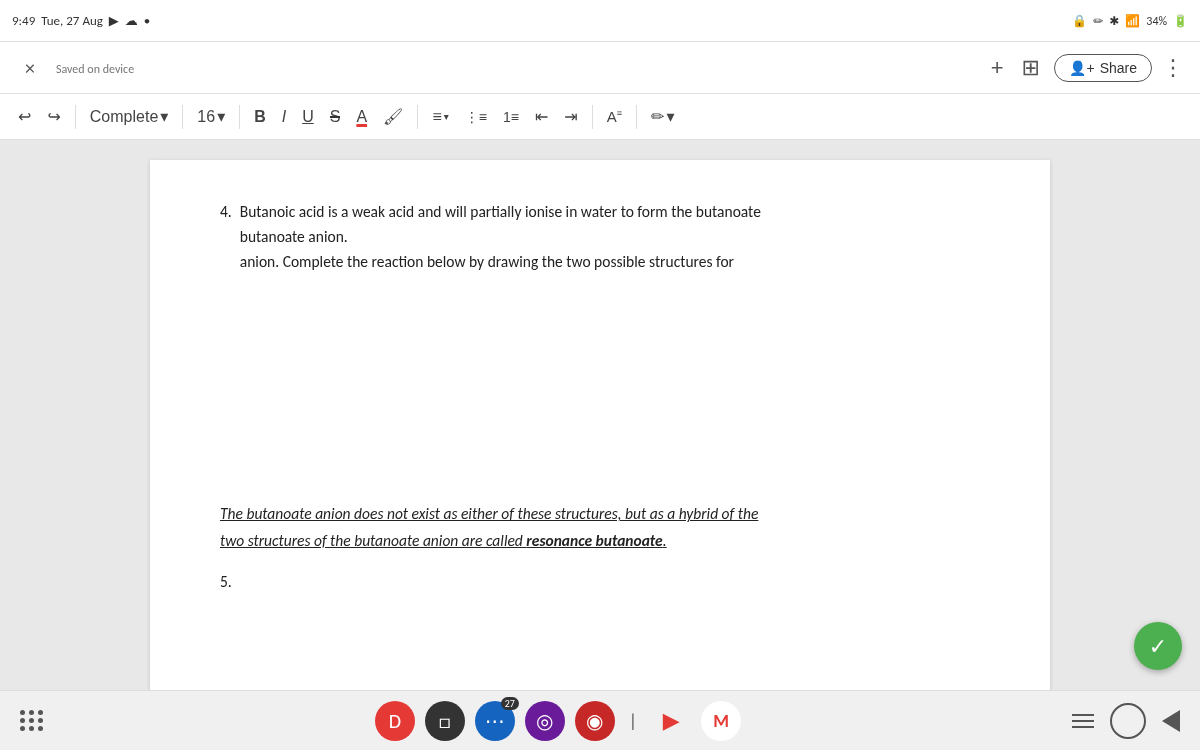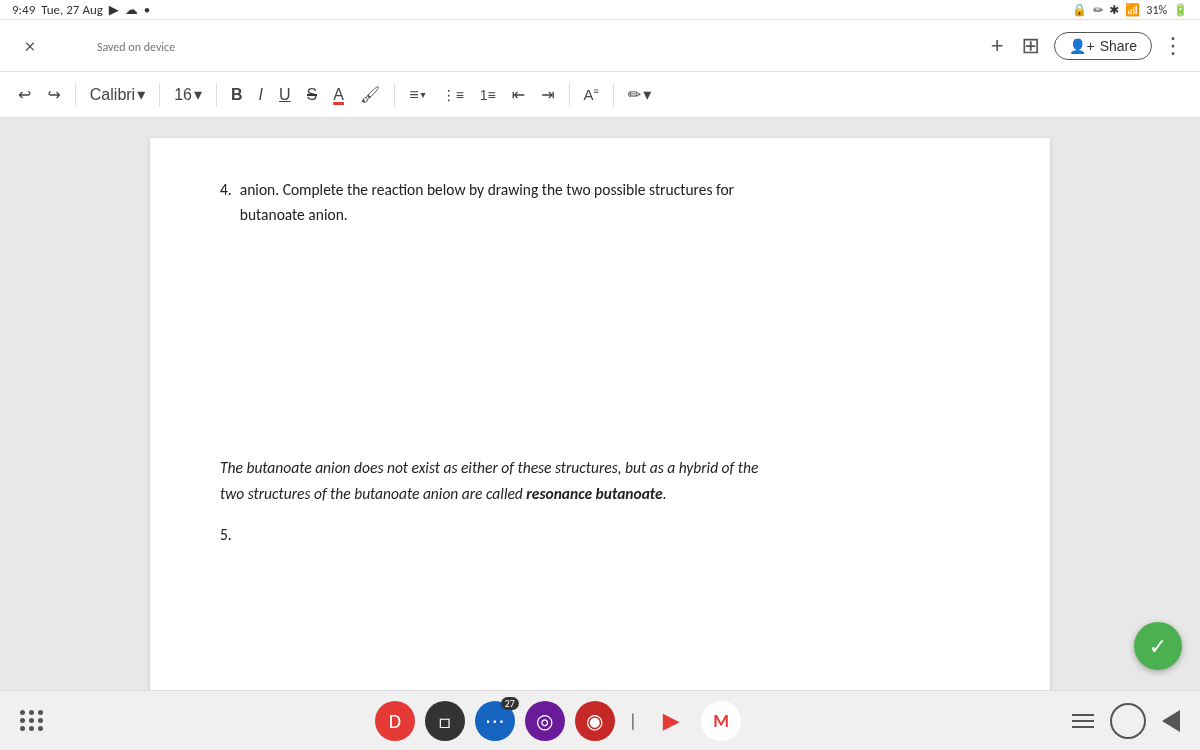--- a/index.html
+++ b/index.html
@@ -16,21 +16,21 @@
     
     .status-bar {
       background: #fff;
       display: flex;
       align-items: center;
       justify-content: space-between;
       padding: 4px 12px;
       font-size: 13px;
       color: #333;
       border-bottom: 1px solid #e0e0e0;
-      height: 20px;
+      height: 42px;
     }
     .status-left { display: flex; align-items: center; gap: 6px; }
     .status-right { display: flex; align-items: center; gap: 6px; font-size: 12px; }
 
     
     .title-bar {
       background: #fff;
       display: flex;
       align-items: center;
       padding: 6px 16px;
@@ -40,21 +40,21 @@
     }
     .title-bar-close {
       font-size: 20px;
       color: #555;
       cursor: pointer;
       width: 28px;
       text-align: center;
     }
     .title-info { flex: 1; }
     .title-info h2 { font-size: 16px; font-weight: 500; color: #222; }
-    .title-info span { font-size: 12px; color: #777; margin-left: 41px; }
+    .title-info span { font-size: 12px; color: #777; }
     .title-actions { display: flex; align-items: center; gap: 10px; }
     .btn-icon {
       background: none;
       border: none;
       font-size: 22px;
       color: #555;
       cursor: pointer;
       padding: 4px;
     }
     .btn-share {
@@ -123,21 +123,21 @@
       color: #222;
     }
 
     .blank-space { height: 220px; }
 
     .italic-block {
       font-style: italic;
       margin-bottom: 16px;
       font-size: 15.5px;
     }
-    .italic-block p { margin-bottom: 2px; }
+    .italic-block p { margin-bottom: 2px; text-decoration: underline; }
 
     
     .bottom-nav {
       background: #f0f0f0;
       height: 60px;
       display: flex;
       align-items: center;
       justify-content: space-between;
       padding: 0 20px;
       border-top: 1px solid #ddd;
@@ -228,21 +228,21 @@
     <span>Tue, 27 Aug</span>
     <span>▶</span>
     <span>☁</span>
     <span>•</span>
   </div>
   <div class="status-right">
     <span>🔒</span>
     <span>✏</span>
     <span>✱</span>
     <span>📶</span>
-    <span>31%</span>
+    <span>34%</span>
     <span>🔋</span>
   </div>
 </div>
 
 <div class="title-bar">
   <span class="title-bar-close">×</span>
   <div class="title-info">
     <span>Saved on device</span>
   </div>
   <div class="title-actions">
@@ -254,21 +254,21 @@
     </button>
     <span class="btn-more">⋮</span>
   </div>
 </div>
 
 <div class="toolbar">
   <button class="toolbar-btn">↩</button>
   <button class="toolbar-btn">↪</button>
   <div class="toolbar-divider"></div>
   <button class="toolbar-btn">
-    <span>Calibri</span>
+    <span>Complete</span>
     <span>▾</span>
   </button>
   <div class="toolbar-divider"></div>
   <button class="toolbar-btn">
     <span>16</span>
     <span>▾</span>
   </button>
   <div class="toolbar-divider"></div>
   <button class="toolbar-btn toolbar-bold">B</button>
   <button class="toolbar-btn toolbar-italic">I</button>
@@ -305,22 +305,23 @@
     <span>▾</span>
   </button>
 </div>
 
 <div class="doc-area">
   <div class="page">
 
     <div style="display:flex; gap:8px; margin-bottom:8px;">
       <span>4.</span>
       <div>
+        <p>Butanoic acid is a weak acid and will partially ionise in water to form the butanoate</p>
+        <p>butanoate anion.</p>
         <p>anion. Complete the reaction below by drawing the two possible structures for</p>
-        <p>butanoate anion.</p>
       </div>
     </div>
 
     <div class="blank-space"></div>
 
     <div class="italic-block">
       <p>The butanoate anion does not exist as either of these structures, but as a hybrid of the</p>
       <p>two structures of the butanoate anion are called <strong>resonance butanoate</strong>.</p>
     </div>
 

